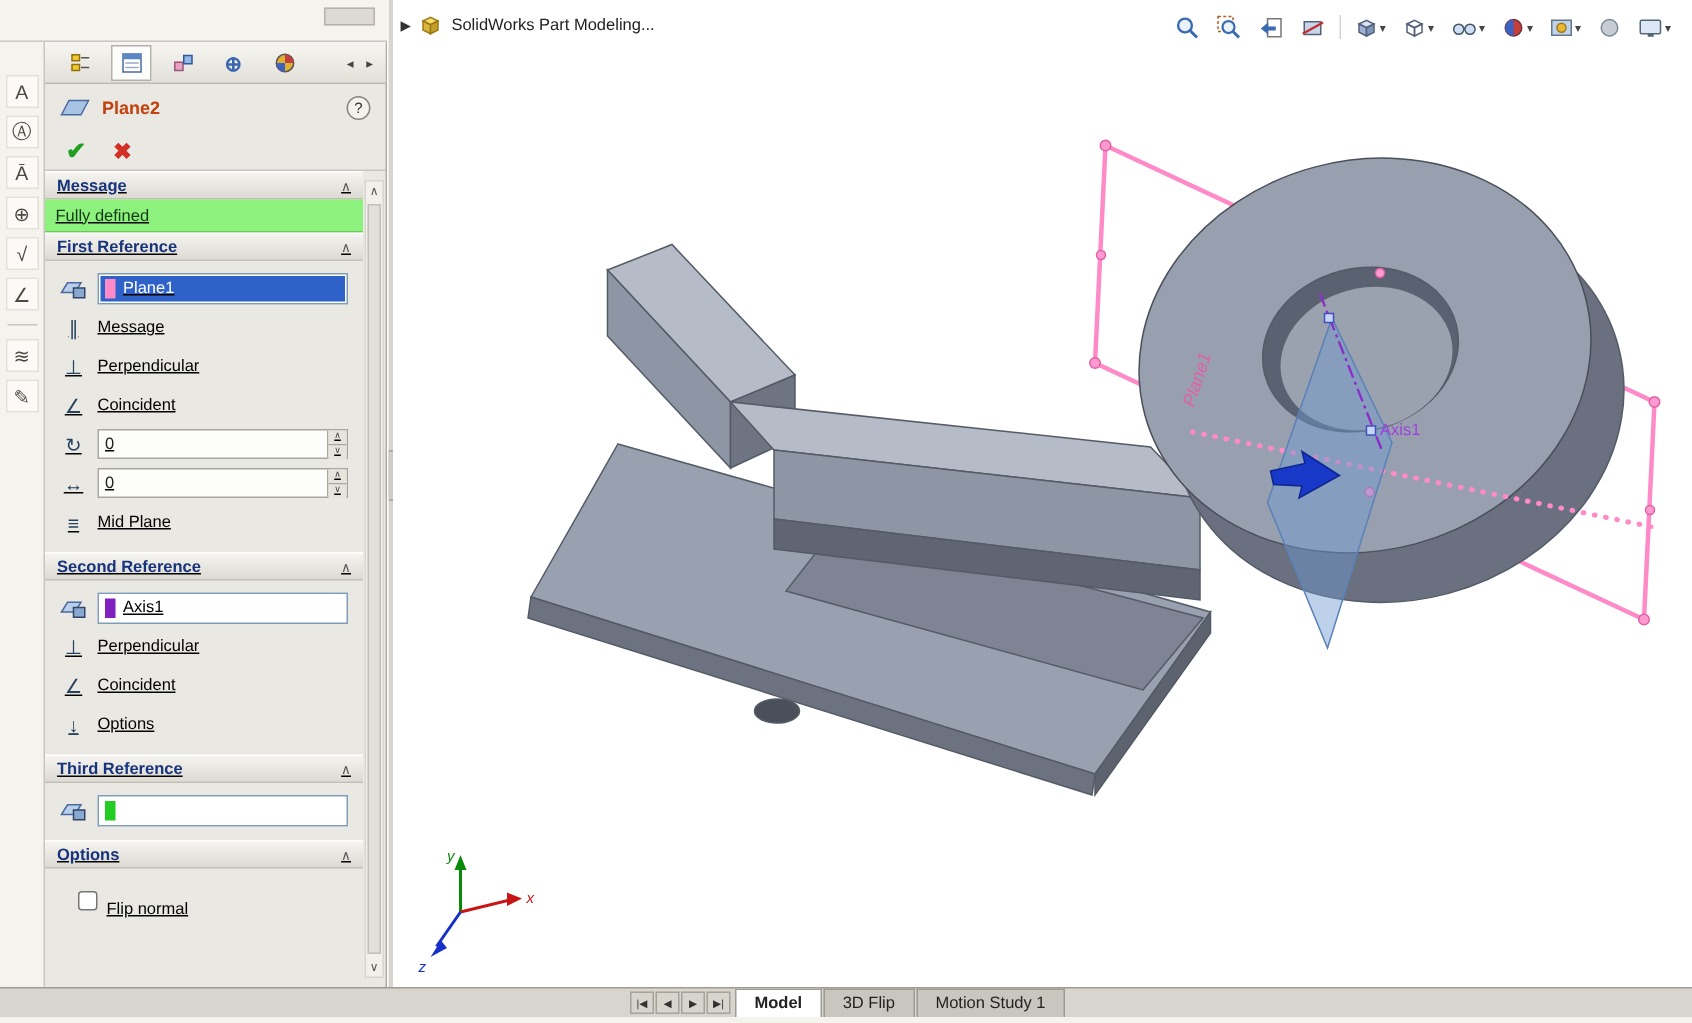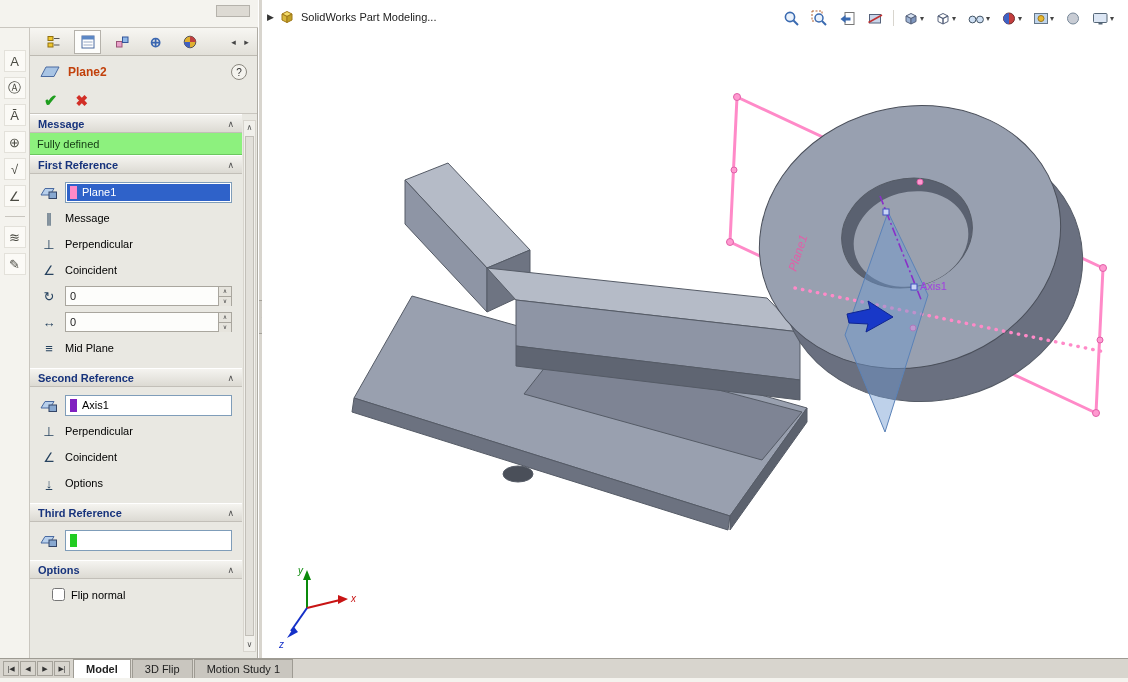--- a/index.html
+++ b/index.html
@@ -30,21 +30,21 @@
 
   .pm-header { height:32px; display:flex; align-items:center; padding:0 10px; gap:8px; }
   .pm-title { font-weight:bold; font-size:12px; color:#c2410c; }
   .help-btn { margin-left:auto; width:16px; height:16px; border:1px solid #8A877F; border-radius:50%; font-size:10px;
               display:flex; align-items:center; justify-content:center; color:#333; background:#F4F3EE; }
 
   .confirm-row { height:26px; display:flex; align-items:center; gap:18px; padding:0 14px; border-bottom:1px solid #C9C6BF; }
   .check { color:#1F9E1F; font-size:16px; font-weight:bold; }
   .cross { color:#D22F27; font-size:15px; font-weight:bold; }
 
-  .pm-body { position:absolute; top:86px; left:0; right:15px; bottom:0; overflow:hidden; }
+  .pm-body { position:absolute; top:86px; left:0; right:15px; bottom:0; overflow:hidden;text-decoration:underline; }
   .sec-header { height:19px; background:linear-gradient(#F5F4F0,#DCDAD3); border-top:1px solid #FFFFFF;
                 border-bottom:1px solid #C2BFB8; display:flex; align-items:center; padding:0 8px; }
   .sec-title { font-size:11px; font-weight:bold; color:#17337C; }
   .sec-chev { margin-left:auto; font-size:9px; color:#555; }
   .msg-status { height:22px; background:#8DF17E; border-bottom:1px solid #6CC75F; display:flex; align-items:center;
                 padding:0 7px; font-size:11px; color:#143A14; }
   .sec-body { padding:5px 0 7px 0; }
   .row { display:flex; align-items:center; height:26px; padding:0 10px; gap:7px; }
   .ref-svg { flex:0 0 18px; }
   .opt-icon { flex:0 0 18px; text-align:center; font-size:13px; color:#26425F; }
@@ -58,21 +58,21 @@
   .swatch-purple { background:#8020C0; }
   .swatch-green { background:#22CC22; }
   .spin-box { flex:1; height:20px; background:#FDFDFB; border:1px solid #A9A69E; display:flex; }
   .spin-input { flex:1; min-width:0; border:none; background:transparent; font-size:11px; padding:0 4px;
                 font-family:"Liberation Sans", sans-serif; color:#222; outline:none; }
   .spinner { width:13px; border-left:1px solid #A9A69E; display:flex; flex-direction:column; }
   .spin-up,.spin-down { flex:1; font-size:6px; line-height:9px; text-align:center; color:#444; background:#E6E4DD; }
   .spin-up { border-bottom:1px solid #A9A69E; }
   .checkbox-row { display:flex; align-items:center; gap:6px; padding:4px 10px 4px 22px; }
   .checkbox-row input { width:13px; height:13px; margin:0; }
-  .cb-label { font-size:11px; color:#000; }
+  .cb-label { font-size:11px; color:#000;margin-top:12px; }
 
   .pm-scroll { position:absolute; right:1px; top:92px; bottom:6px; width:13px; background:#F1F0EB; border:1px solid #D8D5CE;
                display:flex; flex-direction:column; align-items:center; }
   .scroll-btn { width:100%; height:13px; font-size:8px; color:#555; display:flex; align-items:center; justify-content:center; }
   .scroll-thumb { width:9px; flex:1; margin:2px 0; background:#E2E0DA; border:1px solid #C2BFB8; }
 
   
   .splitter { position:absolute; left:259px; top:0; width:3px; height:658px; background:#D8D5CE; }
   .split-handle { position:absolute; left:259px; top:300px; width:10px; height:34px; background:#CFCCC5;
                   border:1px solid #A5A29A; border-left:none; border-radius:0 5px 5px 0; font-size:7px; color:#555;
@@ -83,21 +83,21 @@
   .scene { position:absolute; left:0; top:0; }
   .breadcrumb { position:absolute; left:5px; top:9px; display:flex; align-items:center; gap:6px; font-size:11px; color:#222; }
   .bc-arrow { font-size:9px; color:#333; }
   .hud { position:absolute; right:10px; top:7px; display:flex; align-items:center; gap:3px; }
   .hud-btn { height:22px; padding:0 3px; display:flex; align-items:center; gap:1px; border:1px solid transparent; }
   .hud-caret { font-size:8px; color:#444; }
   .hud-sep { width:1px; height:16px; background:#D8D5CE; margin:0 2px; }
 
   
   .bottom-bar { position:absolute; left:0; top:658px; width:1128px; height:20px; background:#D8D5CE;
-                border-top:1px solid #9E9B93; display:flex; align-items:flex-end; }
+                border-top:1px solid #9E9B93; display:flex; align-items:flex-end;justify-content:center; }
   .nav-btns { display:flex; align-items:center; gap:1px; padding:0 3px; height:100%; }
   .nav-btn { width:16px; height:15px; background:#D8D5CE; border:1px solid #A5A29A; font-size:7px;
              display:flex; align-items:center; justify-content:center; color:#333; }
   .bb-tab { height:19px; padding:0 12px; display:flex; align-items:center; font-size:11px; background:#C9C6BF;
             border:1px solid #9E9B93; border-bottom:none; color:#222; margin-right:1px; }
   .bb-tab.active { background:#FFFFFF; font-weight:bold; }
   .status-sliver { position:absolute; left:0; top:678px; width:1128px; height:4px; background:#F4F3EE; }
 </style>
 </head>
 <body>

